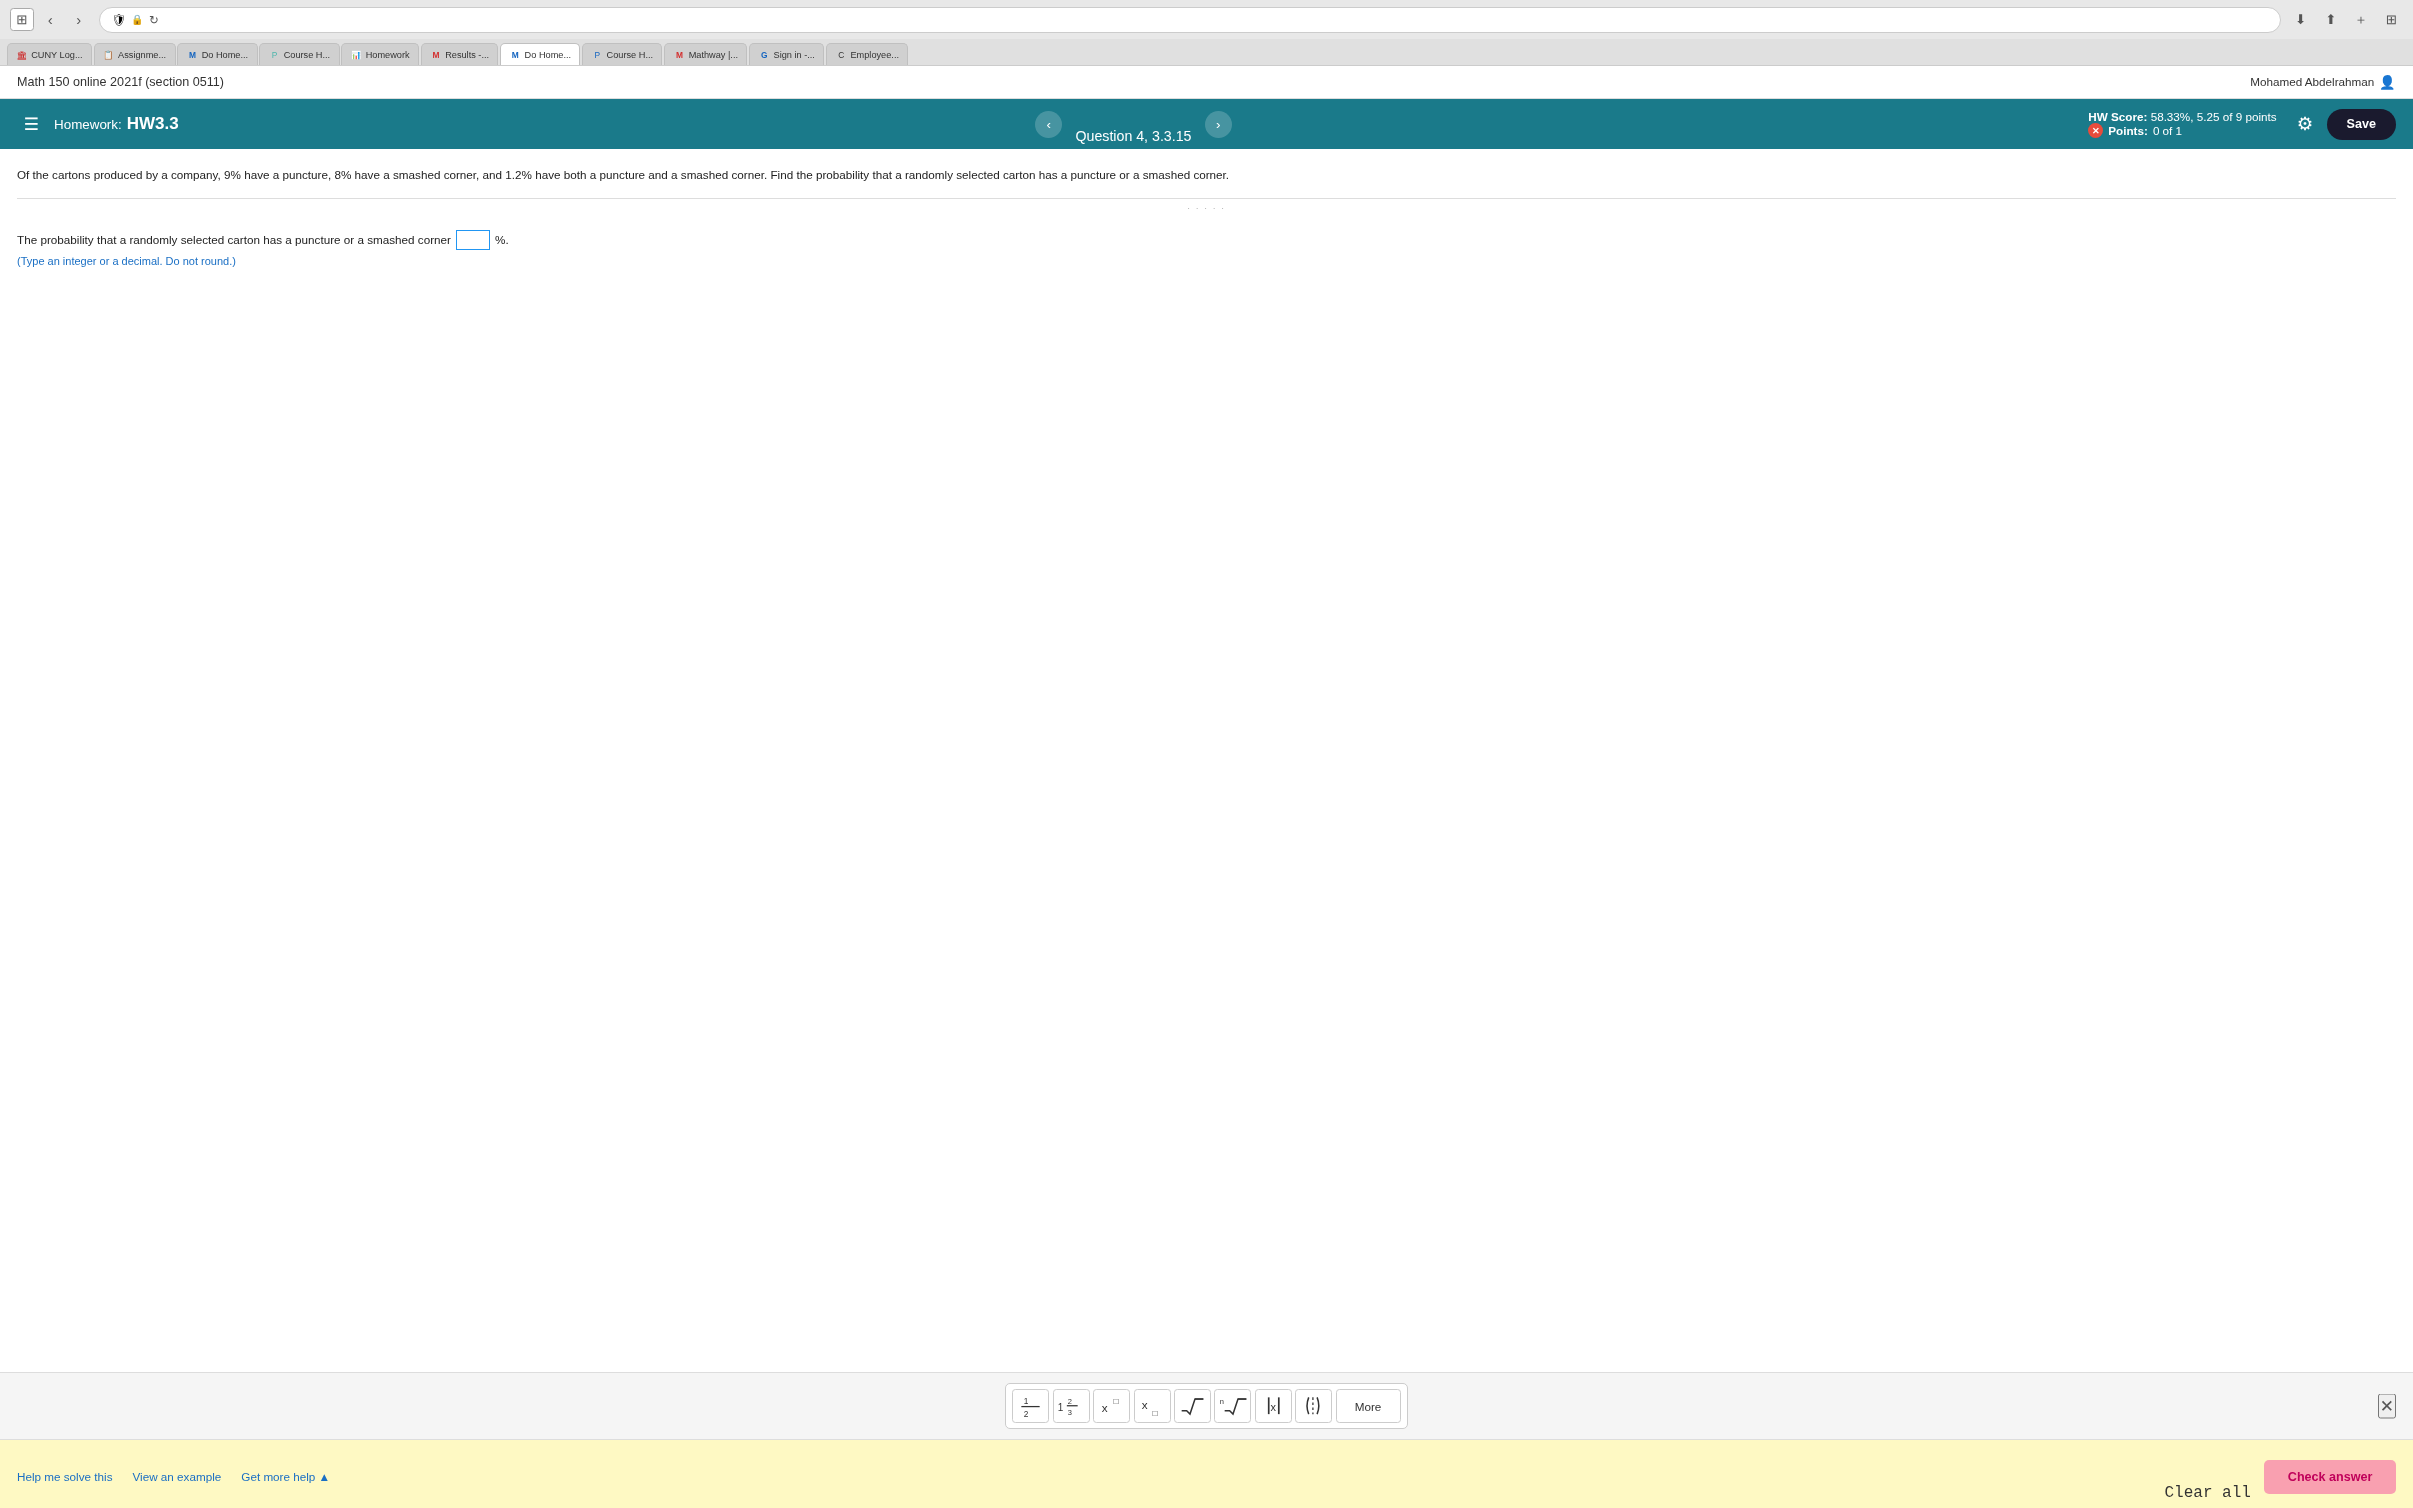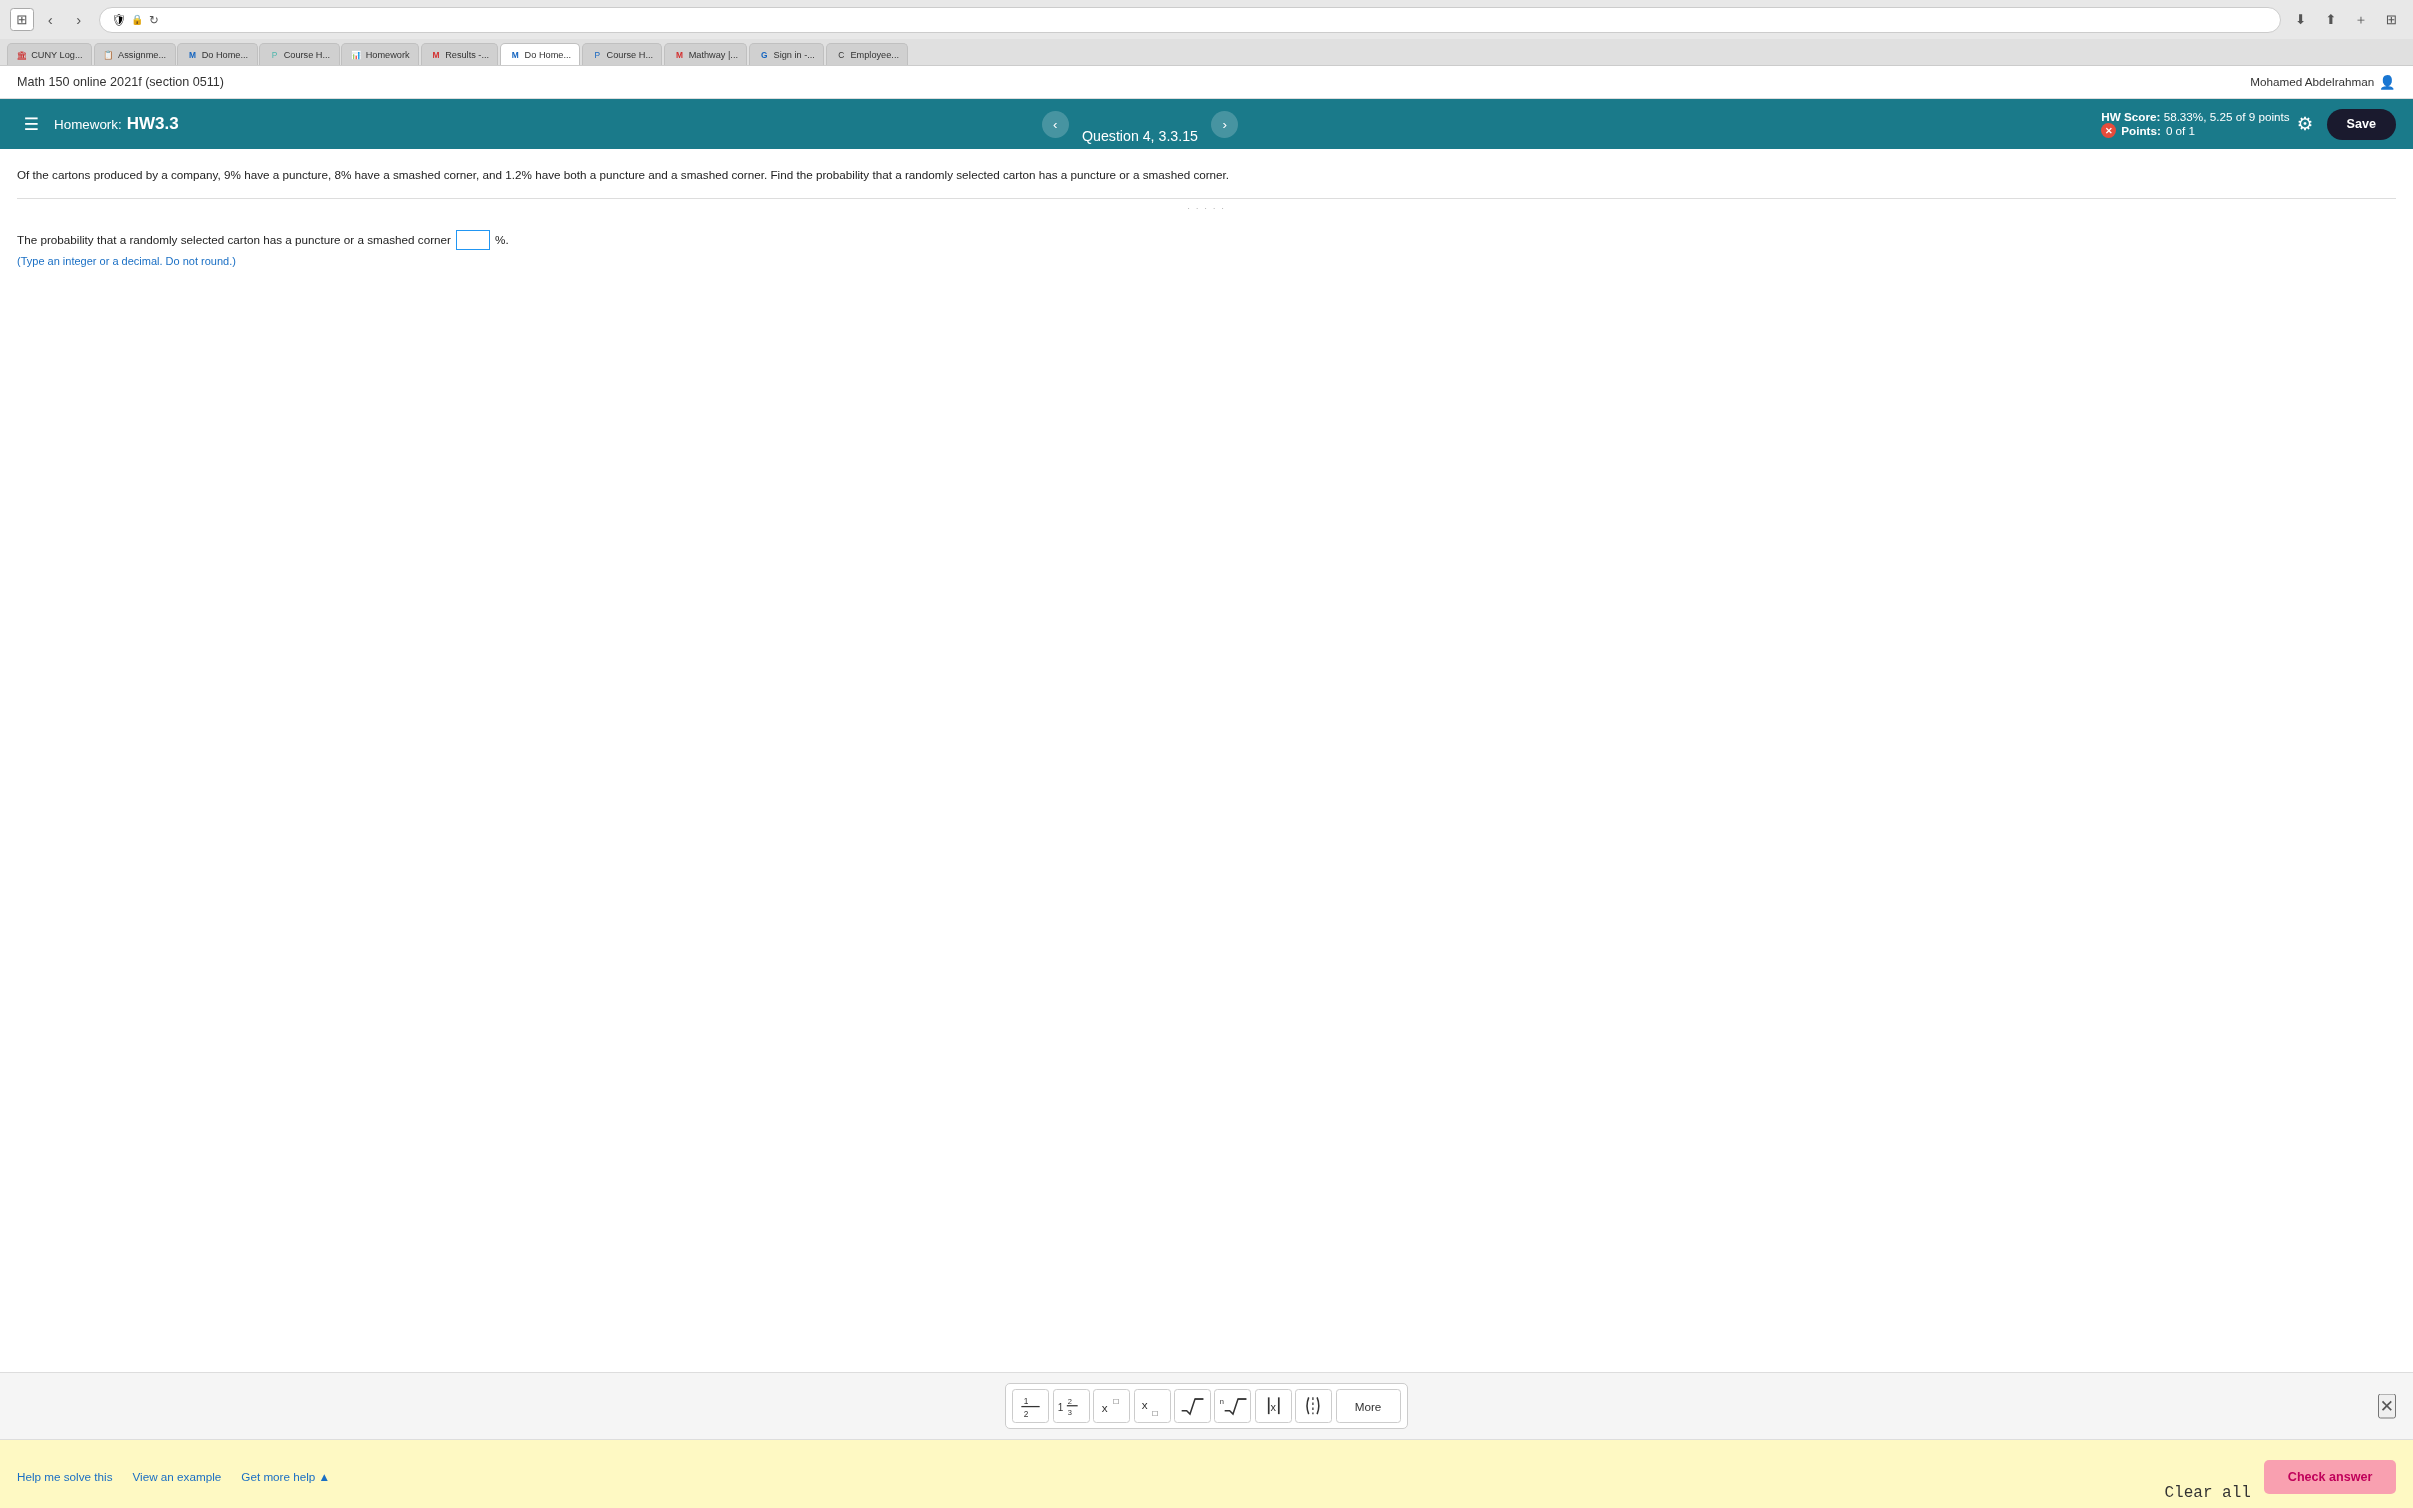--- a/index.html
+++ b/index.html
@@ -31,21 +31,21 @@
     .user-icon { font-size: 13.4px; }
 
     
     .app-header { background: #1a7a8a; color: white; display: flex; align-items: center; padding: 0 17px; height: 50px; }
     .hamburger-btn { background: none; border: none; color: white; font-size: 17px; cursor: pointer; padding: 6.7px; margin-right: 8.4px; }
     .homework-label { font-size: 13.4px; font-weight: 300; }
     .homework-name { font-size: 17px; font-weight: 700; margin-left: 5px; }
     .question-nav { flex: 1; display: flex; align-items: center; justify-content: center; gap: 13.4px; }
     .nav-arrow { background: rgba(255,255,255,0.2); border: none; color: white; width: 27px; height: 27px; border-radius: 50%; cursor: pointer; font-size: 13.4px; display: flex; align-items: center; justify-content: center; }
     .question-label { font-size: 14.2px; font-weight: 500; margin-top: 24px; }
-    .score-section { display: flex; flex-direction: column; align-items: flex-start; margin-right: 7px; }
+    .score-section { display: flex; flex-direction: column; align-items: flex-start; margin-right: 20px; }
     .points-row { display: flex; align-items: center; gap: 5px; font-size: 11.7px; }
     .x-icon { width: 15px; height: 15px; border-radius: 50%; background: #e74c3c; display: flex; align-items: center; justify-content: center; font-size: 9.2px; color: white; font-weight: bold; }
     .settings-btn { background: none; border: none; color: white; font-size: 18.4px; cursor: pointer; margin-right: 13.4px; }
     .save-btn { background: #1a1a2e; color: white; border: none; border-radius: 17px; padding: 8.4px 20px; font-size: 12.6px; font-weight: 600; cursor: pointer; }
 
     
     .main-content { background: white; min-height: calc(100vh - 285px); padding: 17px; }
     .question-text { font-size: 11.7px; color: #222; line-height: 1.6; border-bottom: 0.8px solid #ddd; padding-bottom: 13.4px; }
     .answer-section { padding-top: 13.4px; }
     .answer-line { display: flex; align-items: center; gap: 5px; font-size: 11.7px; color: #222; margin-bottom: 5px; }

